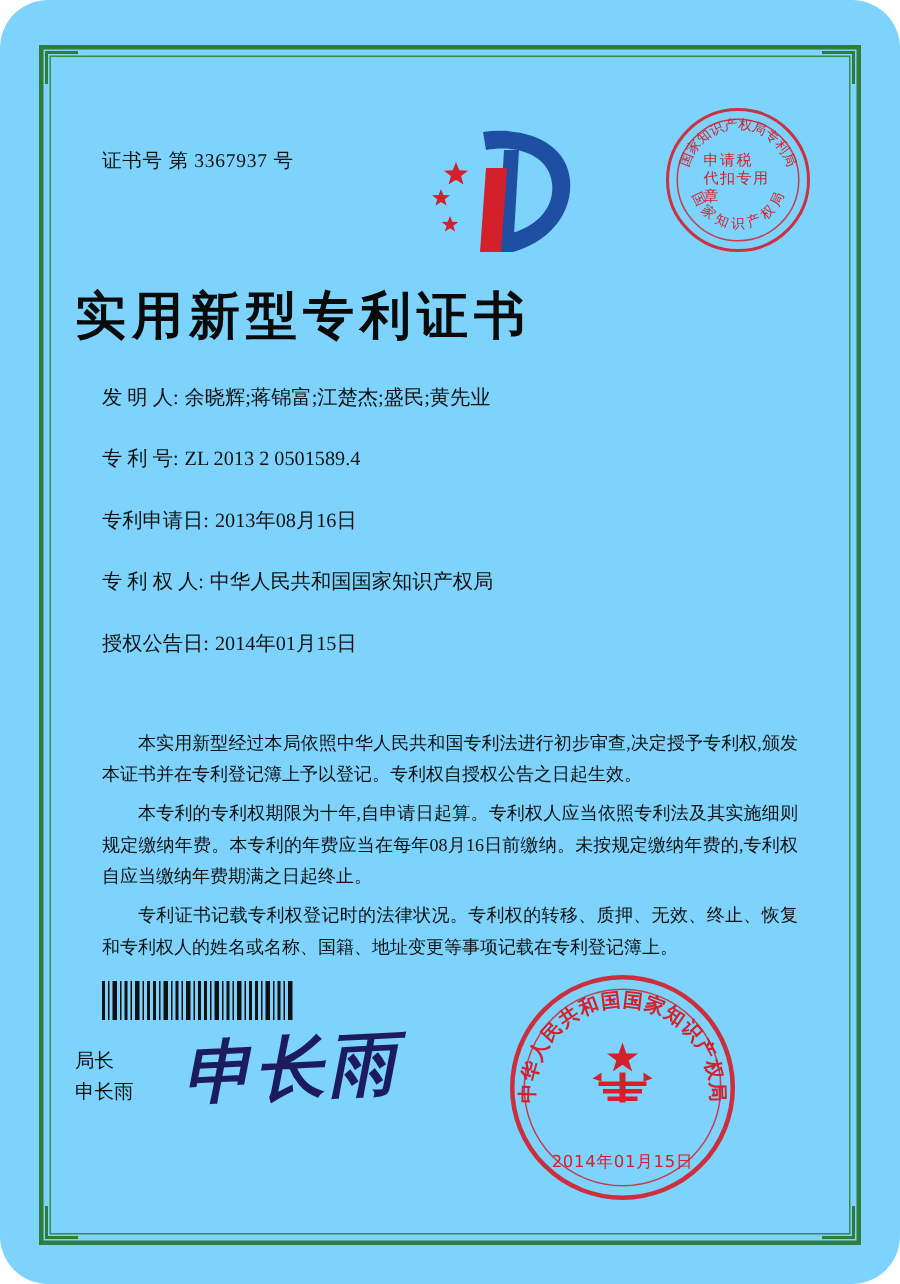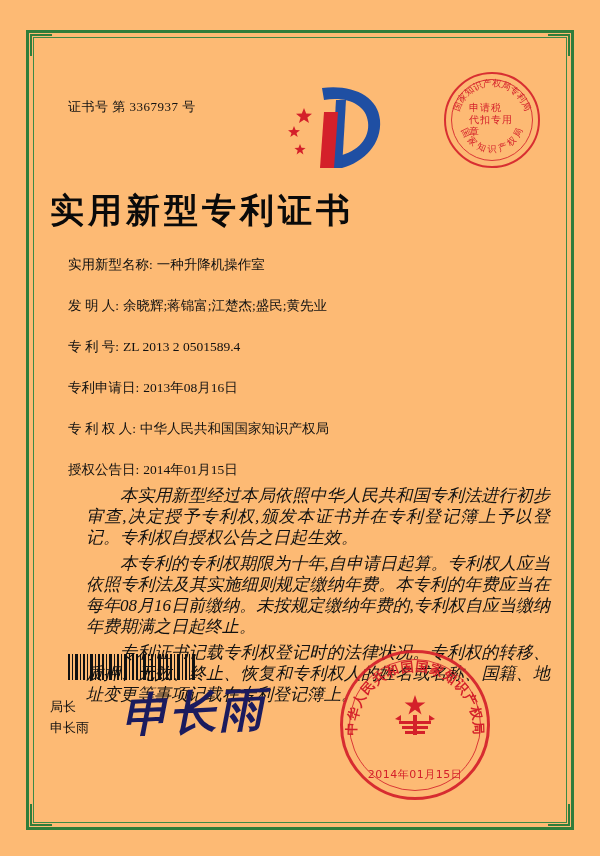--- a/index.html
+++ b/index.html
@@ -10,21 +10,22 @@
   body {
     width: 600px;
     height: 856px;
     font-family: "Liberation Serif", serif;
     overflow: hidden;
   }
   .page {
     position: relative;
     width: 600px;
     height: 856px;
-    background: #fdba74;
+    background: #7dd3fc;
+    border-radius: 32px;
   }
 
   
   .border-outer {
     position: absolute;
     left: 26px;
     top: 30px;
     right: 26px;
     bottom: 26px;
     border: 3px solid #2f7d3a;
@@ -158,28 +159,27 @@
     font-size: 13.5px;
   }
   .field-value {
     margin-left: 4px;
     font-size: 13.5px;
   }
 
   
   .paras {
     position: absolute;
-    left: 36px;
+    left: 18px;
     top: 425px;
     width: 464px;
-    font-size: 17px;
+    font-size: 12px;
     line-height: 21px;
     color: #111;
     text-align: justify;
-    font-style: italic;
   }
   .paras p {
     margin: 0 0 5px 0;
     text-indent: 2em;
   }
 
   
   .barcode {
     position: absolute;
     left: 18px;
@@ -317,24 +317,20 @@
       </svg>
       <div class="seal-center">
         <div>申请税</div>
         <div>代扣专用章</div>
       </div>
     </div>
 
     <div class="title">实用新型专利证书</div>
 
     <div class="fields">
-      <div class="field-row">
-        <span class="field-label">实用新型名称:</span>
-        <span class="field-value">一种升降机操作室</span>
-      </div>
       <div class="field-row">
         <span class="field-label">发 明 人:</span>
         <span class="field-value">余晓辉;蒋锦富;江楚杰;盛民;黄先业</span>
       </div>
       <div class="field-row">
         <span class="field-label">专 利 号:</span>
         <span class="field-value">ZL 2013 2 0501589.4</span>
       </div>
       <div class="field-row">
         <span class="field-label">专利申请日:</span>

